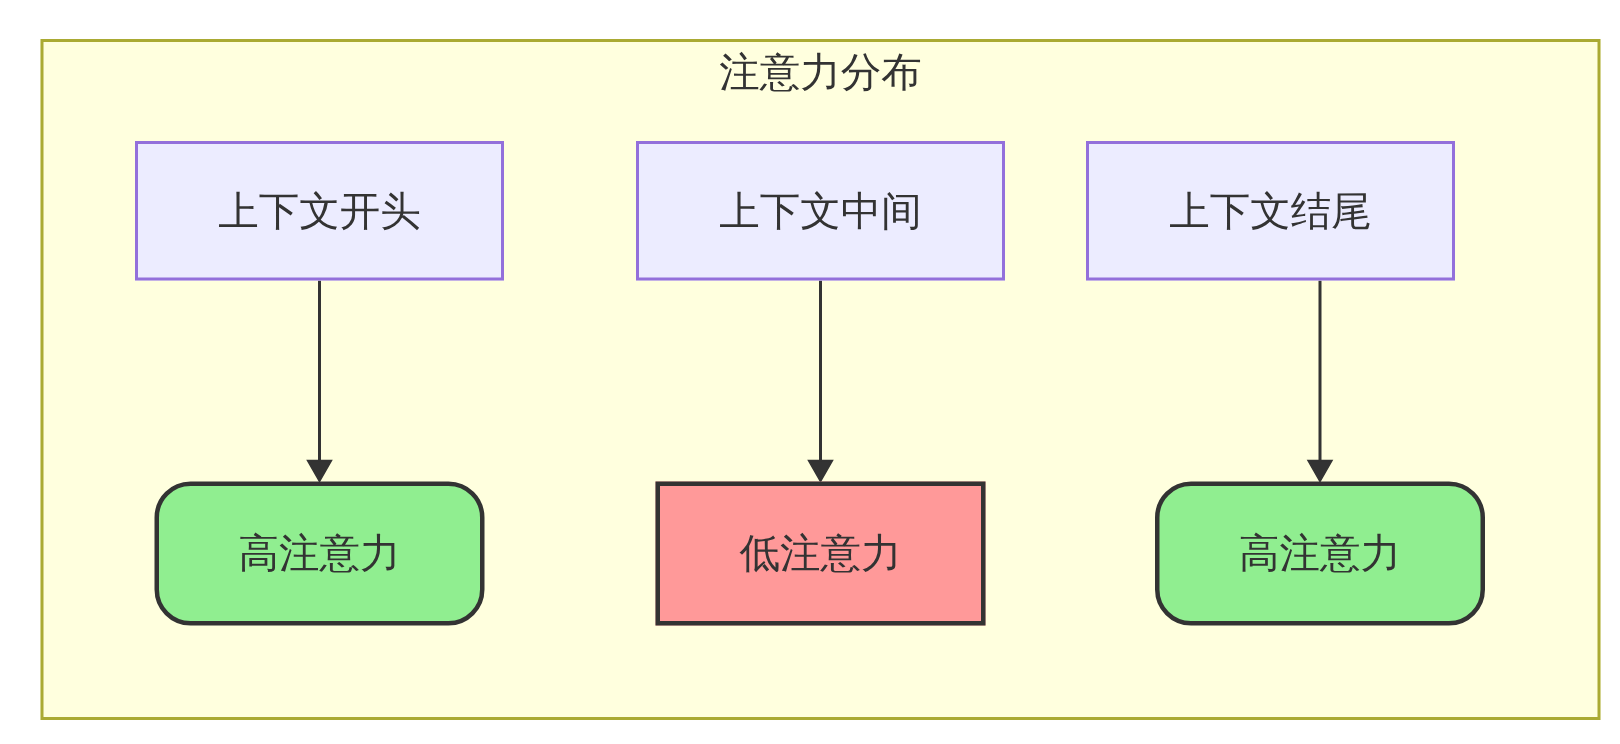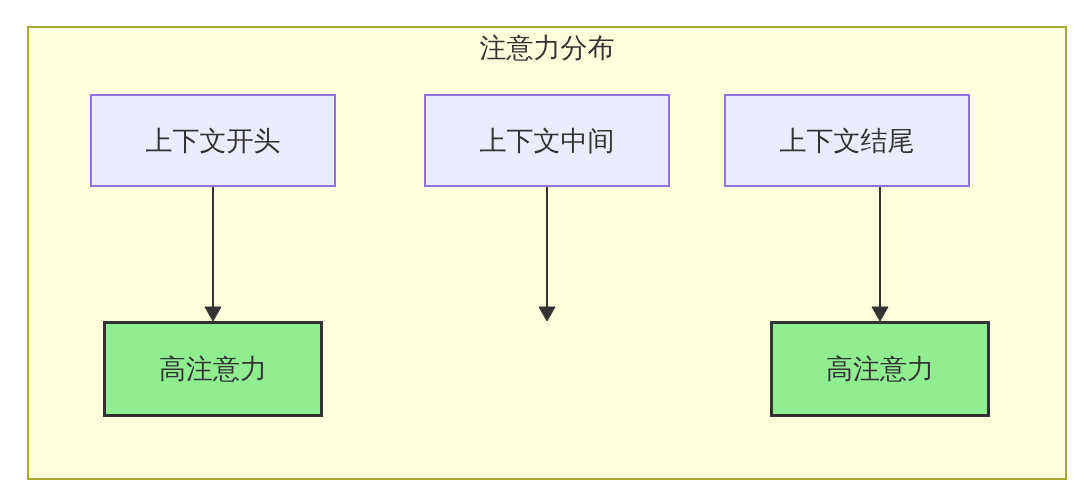--- a/index.html
+++ b/index.html
@@ -59,21 +59,21 @@
   .node.source.col0 { left: 61px; }
   .node.source.col1 { left: 395px; font-family: Liberation Serif, serif; }
   .node.source.col2 { left: 695px; }
 
   .node.target {
     top: 293px;
     height: 96px;
     width: 220px;
     border: 3px solid var(--target-node-border, #333333);
   }
-  .node.target.high { background: var(--high-attention-fill, #90ee90); }
+  .node.target.high { background: var(--high-attention-fill, #90ee90); border-radius: 24px; }
   .node.target.low  { background: var(--low-attention-fill, #ff9999); }
   .node.target.col0 { left: 74px; }
   .node.target.col1 { left: 408px; }
   .node.target.col2 { left: 741px; }
 
   .edges {
     position: absolute;
     left: 0;
     top: 0;
     width: 1036px;
@@ -110,16 +110,17 @@
         <line x1="851" y1="159" x2="851" y2="280"></line>
         <polygon points="843,279 859,279 851,293"></polygon>
       </g>
     </svg>
 
     <div class="node source col0">上下文开头</div>
     <div class="node source col1">上下文中间</div>
     <div class="node source col2">上下文结尾</div>
 
     <div class="node target high col0">高注意力</div>
+    <div class="node target low col1">低注意力</div>
     <div class="node target high col2">高注意力</div>
 
   </div>
 </div>
 
 </body></html>

